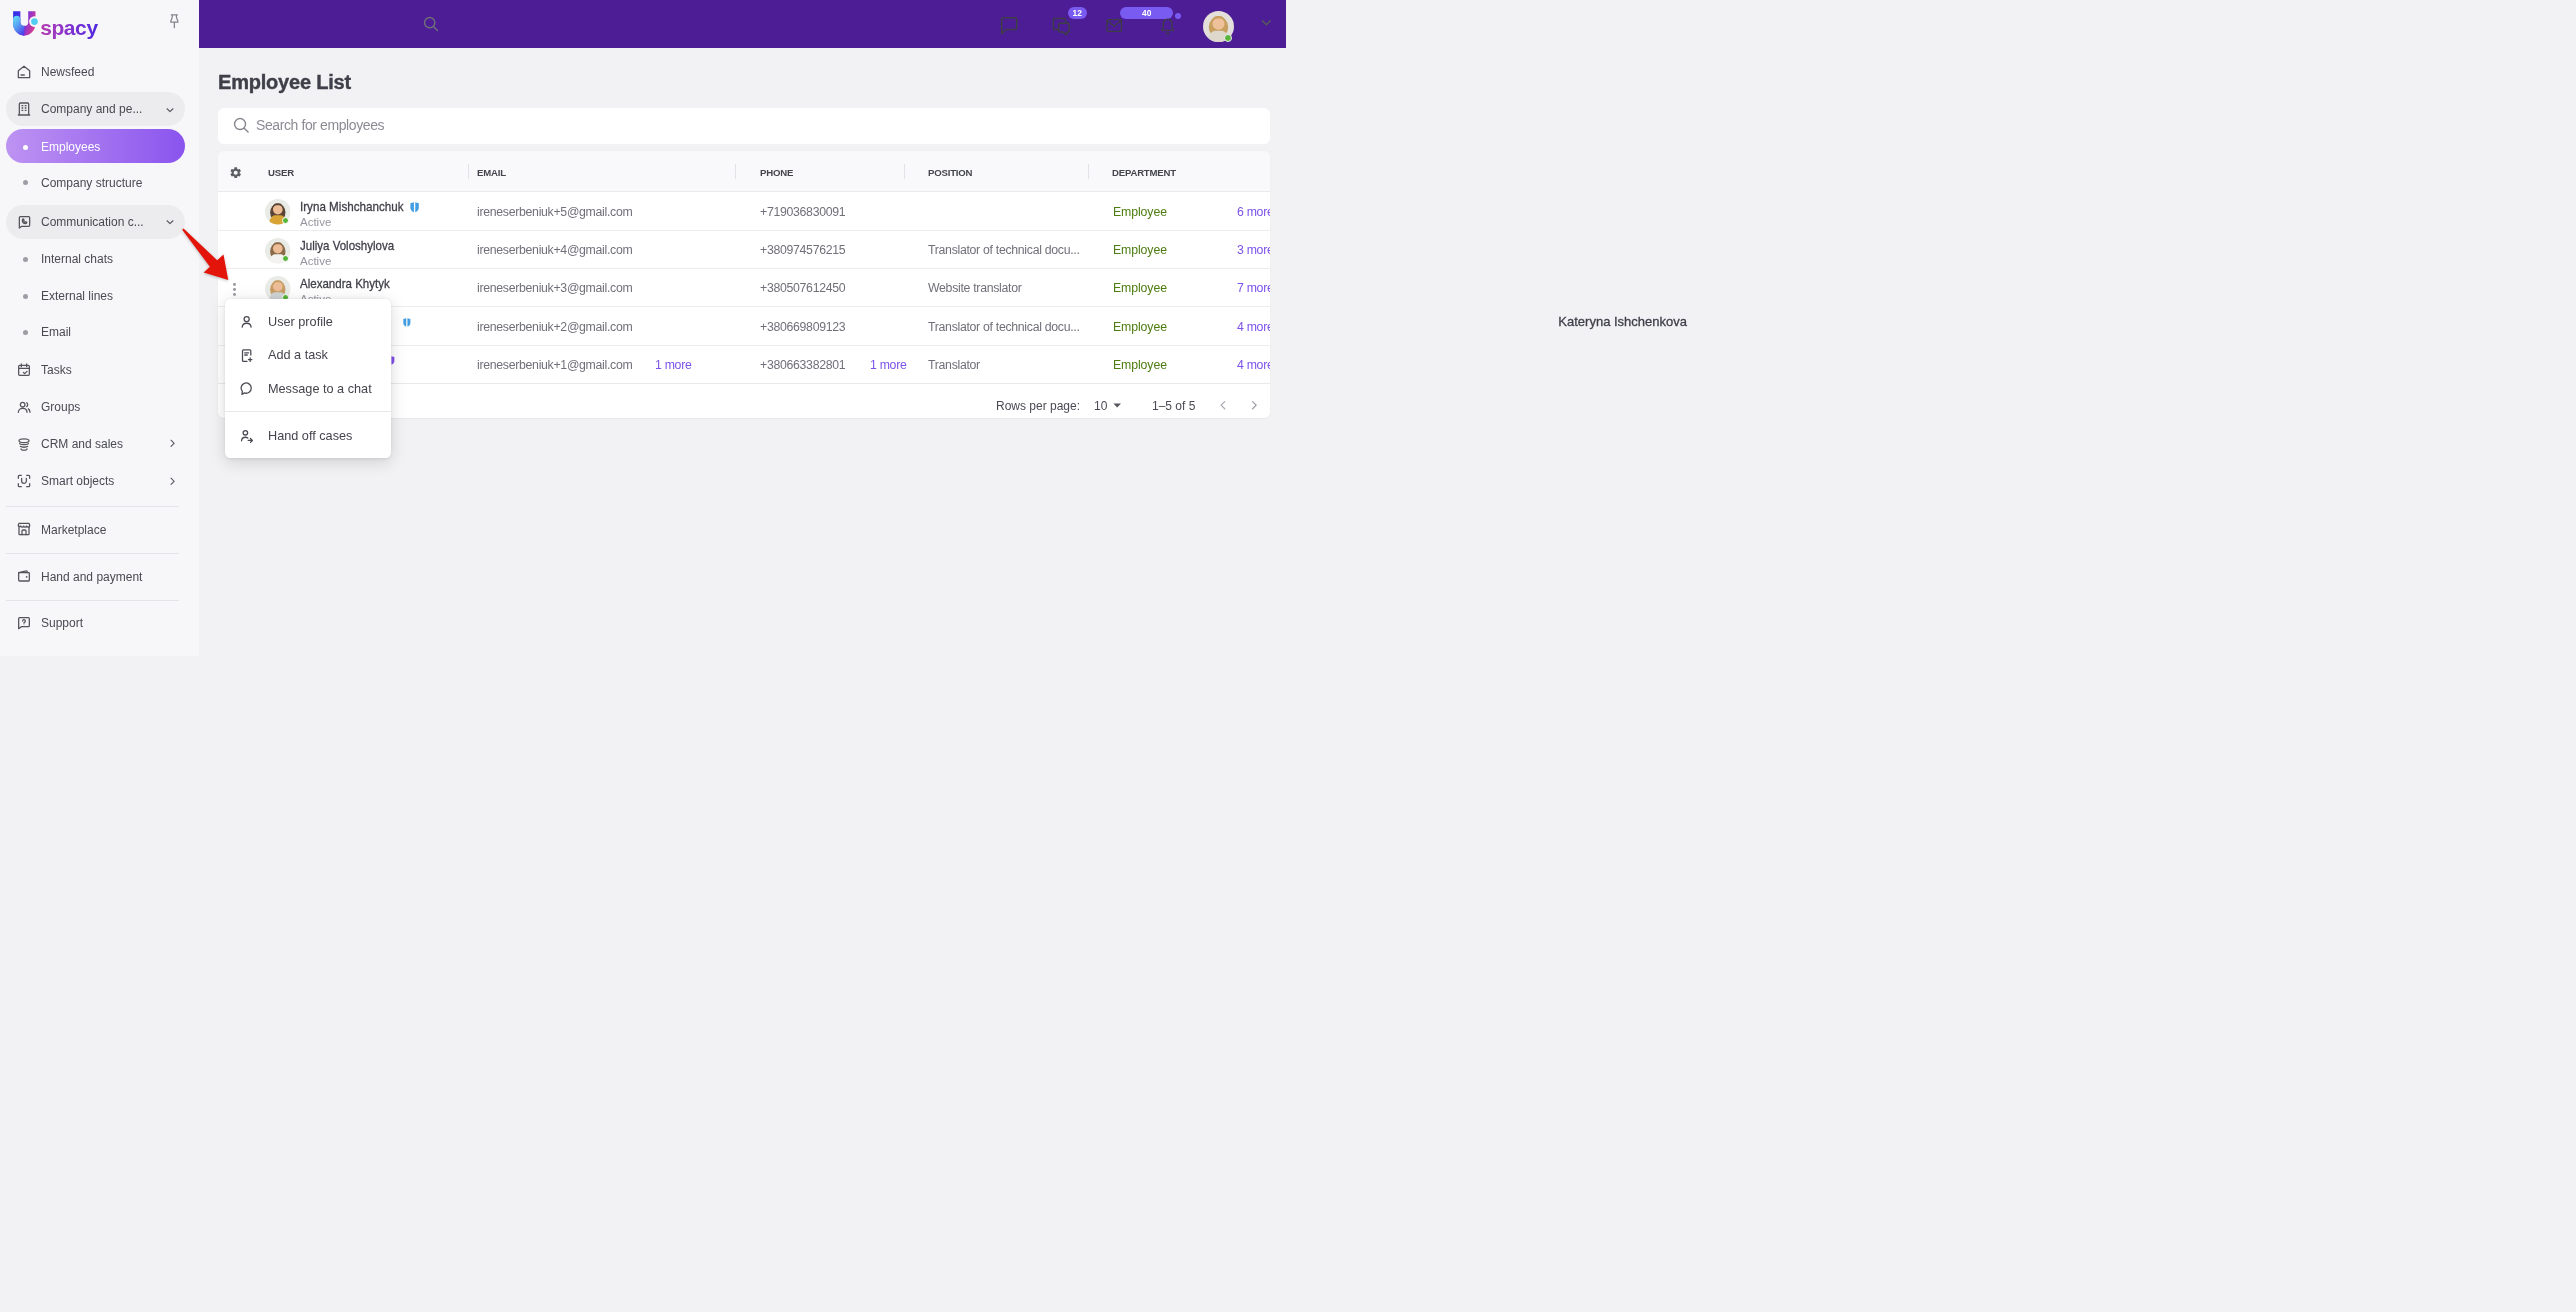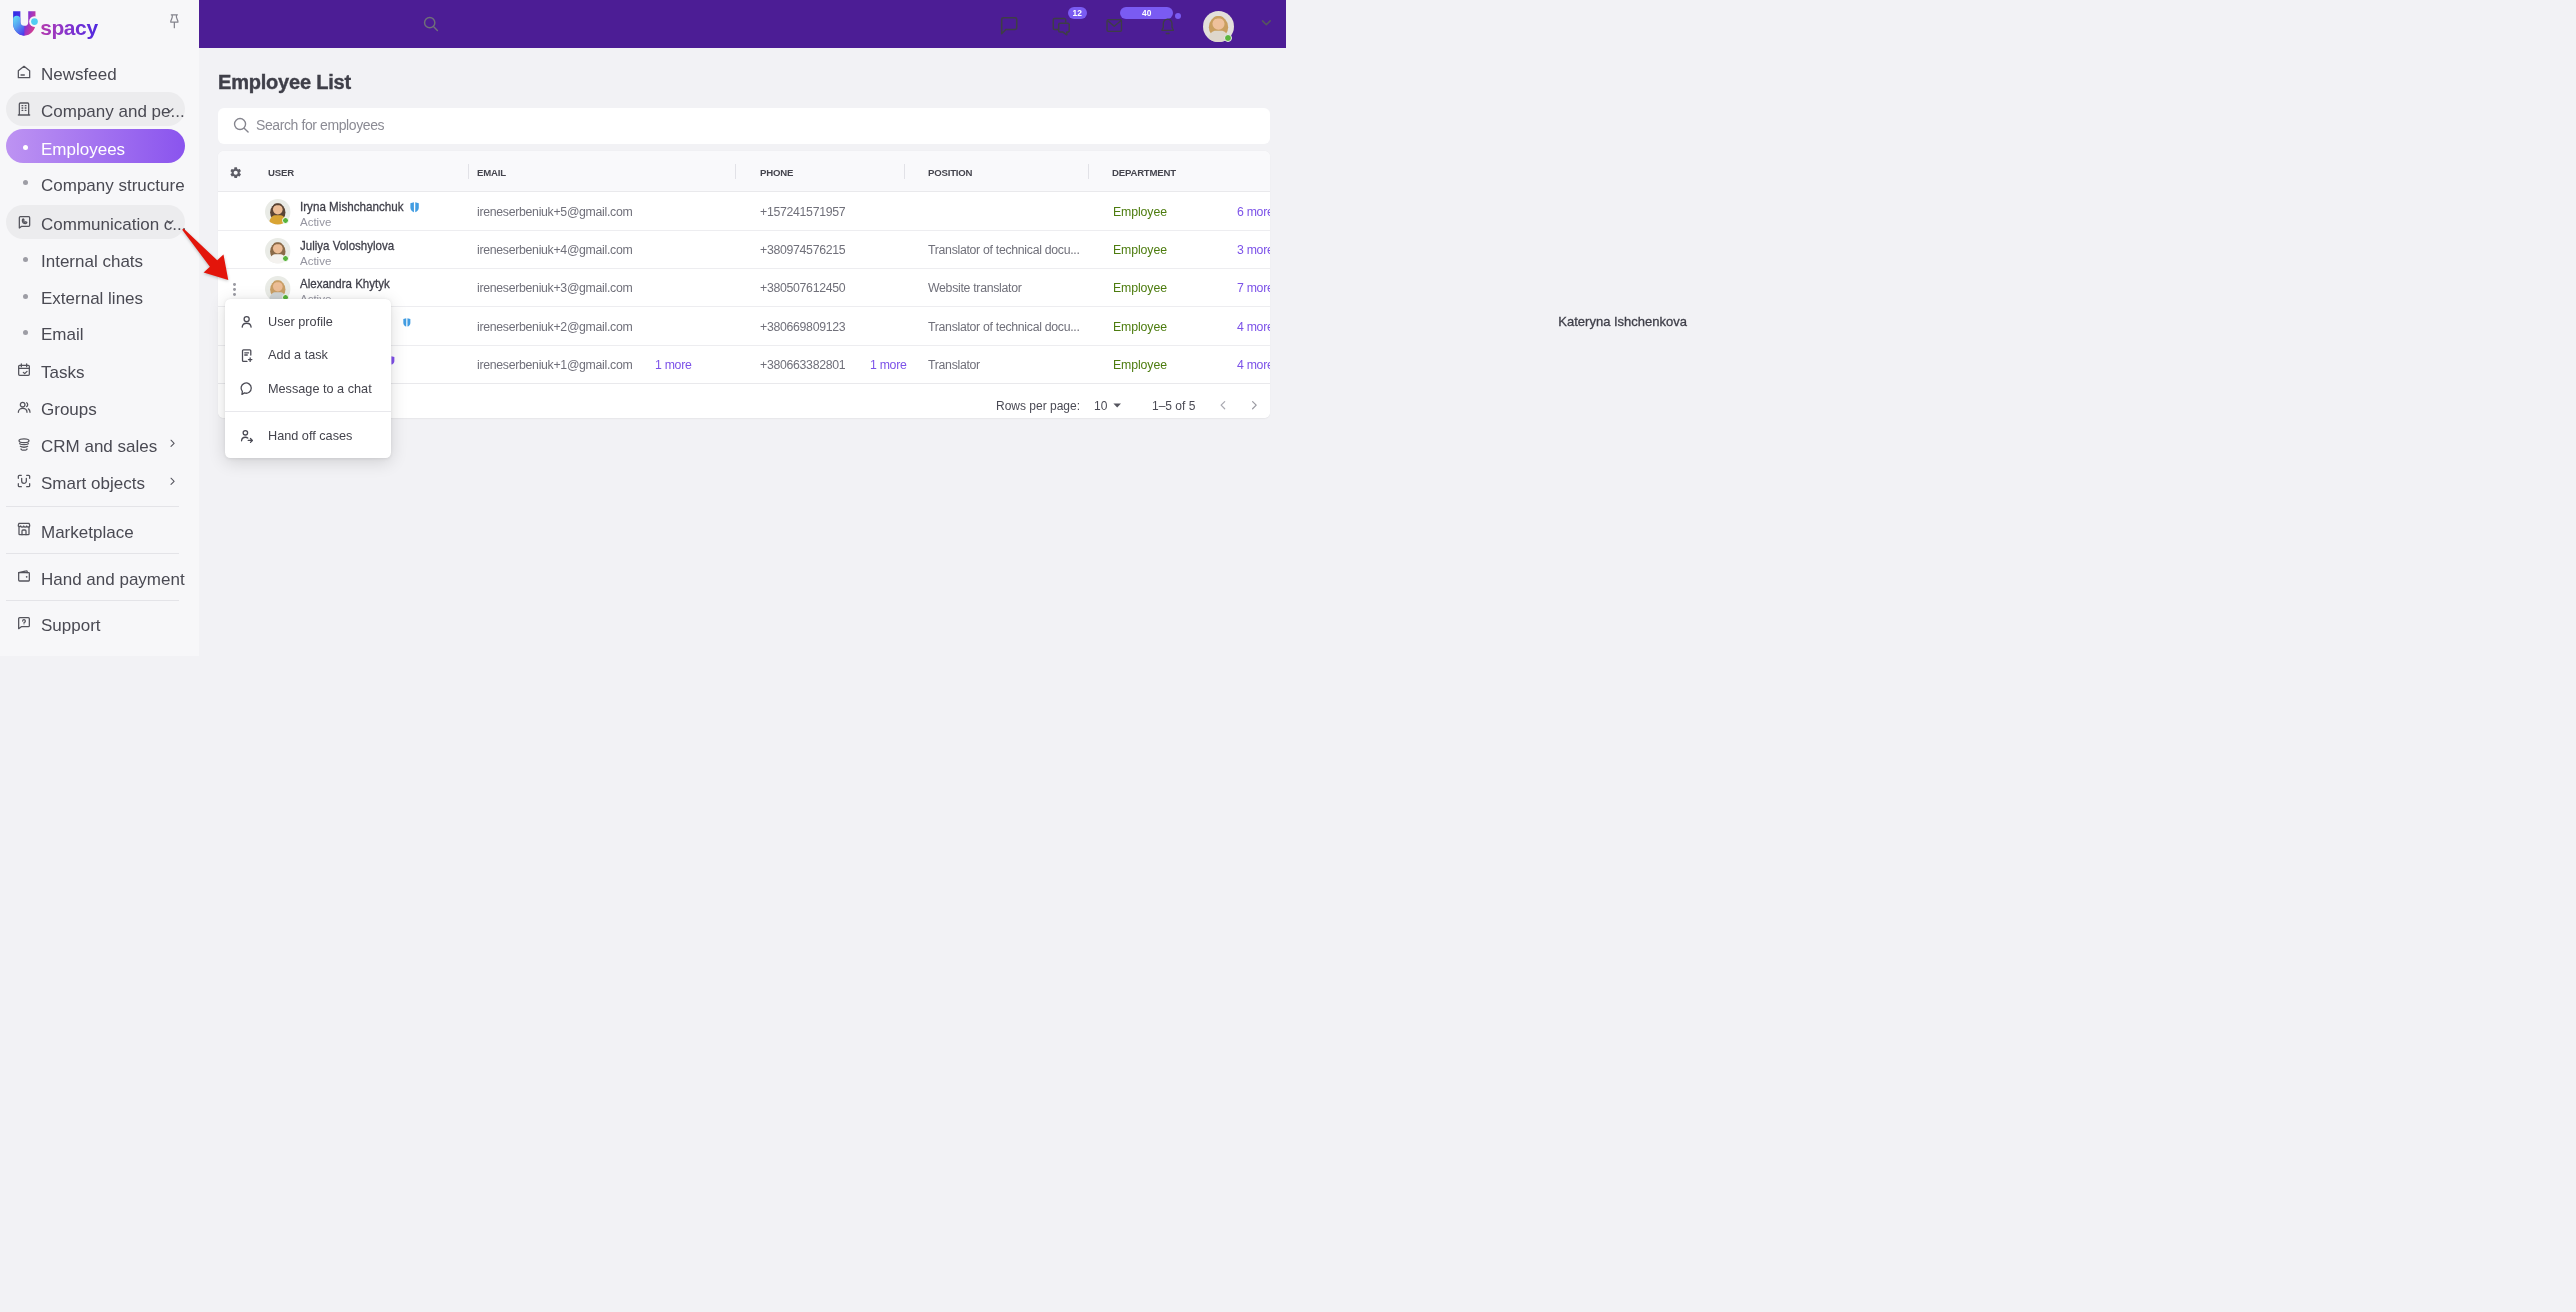--- a/index.html
+++ b/index.html
@@ -1,21 +1,21 @@
 <!DOCTYPE html>
 <html style="font-size:12.3px"><head>
 <meta charset="utf-8">
 <style>
   * { margin:0; padding:0; box-sizing:border-box; }
   html,body { width:1288px; height:656px; overflow:hidden; font-family:"Liberation Sans",sans-serif; background:#f2f2f5; }
   .abs { position:absolute; }
   #sidebar { position:absolute; left:0; top:0; width:199px; height:656px; background:#f7f7f9; z-index:5; }
   #topbar { position:absolute; left:197px; top:0; width:1089px; height:48px; background:#4c1d95; z-index:4; }
   #main { position:absolute; left:199px; top:48px; width:1089px; height:609px; background:#f2f2f5; }
-  .navtext { font-size:17px; color:#4a4a53; white-space:nowrap;text-align:center; }
+  .navtext { font-size:12px; color:#4a4a53; white-space:nowrap;text-align:center; }
   .pill { position:absolute; left:6.1px; width:179px; height:34px; border-radius:17px; }
   .sep { position:absolute; left:6.1px; width:173px; height:0.8px; background:#e4e4e8; }
   .colsep { position:absolute; width:0.8px; height:15.3px; background:#e2e2e7; top:164px; }
   .hlabel { position:absolute; top:167px; font-size:9.6px; font-weight:700; color:#45454e; letter-spacing:-0.2px; }
   .row { position:absolute; left:218px; width:1052px; height:38px; border-bottom:0.8px solid #ededf0; background:#fff; }
   .cell { position:absolute; top:0; height:38px; line-height:38px; font-size:12.3px; color:#70707a; white-space:nowrap; letter-spacing:-0.3px; }
   .name { font-size:13px; font-weight:400; -webkit-text-stroke:0.3px currentColor; color:#3f3f49; white-space:nowrap; transform-origin:left center; }
   .status { font-size:11.5px; color:#9595a0; }
   .more { color:#7c52e8; }
   .dark { color:#4d7c0f; letter-spacing:-0.1px; }
@@ -250,21 +250,21 @@
     </g>
   </svg>
   <div class="abs" style="left:282px;top:217px;width:7.3px;height:7.3px;border-radius:50%;background:#58b33c;border:1.2px solid #fff;"></div>
   <div class="abs name" style="left:300px;top:199px;transform:scaleX(0.8955);">Iryna Mishchanchuk</div>
   <svg class="abs" style="left:410px;top:202px" width="9.2" height="10.7" viewBox="0 0 12 14">
       <path d="M0.5 1.5 L5.1 0.2 V13.4 C2.5 12.6 0.5 10.4 0.5 7.6 Z" fill="#429de2"></path>
       <path d="M11.5 1.5 L6.9 0.2 V13.4 C9.5 12.6 11.5 10.4 11.5 7.6 Z" fill="#429de2"></path>
     </svg>
   <div class="abs status" style="left:300px;top:216px;">Active</div>
   <div class="cell" style="left:477px;top:193px;">ireneserbeniuk+5@gmail.com</div>
-  <div class="cell" style="left:760px;top:193px;">+157241571957</div>
+  <div class="cell" style="left:760px;top:193px;">+719036830091</div>
   <div class="cell dark" style="left:1113px;top:193px;">Employee</div>
   <div class="abs" style="left:1237px;top:193px;width:33px;height:38px;overflow:hidden;">
       <div class="cell more" style="left:0;top:0;letter-spacing:-0.3px;">6 more</div>
     </div>
 
   <svg class="abs" style="left:265px;top:238px" width="25.6" height="25.6" viewBox="0 0 40 40">
     <defs>
         <clipPath id="r2c">
           <circle cx="20" cy="20" r="20"></circle>
         </clipPath>

